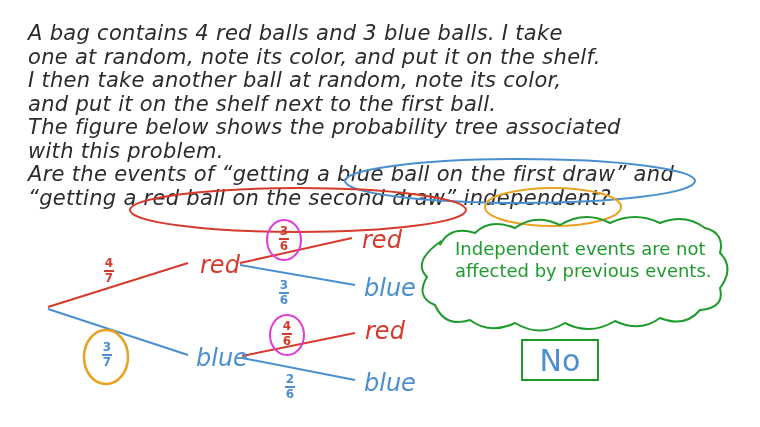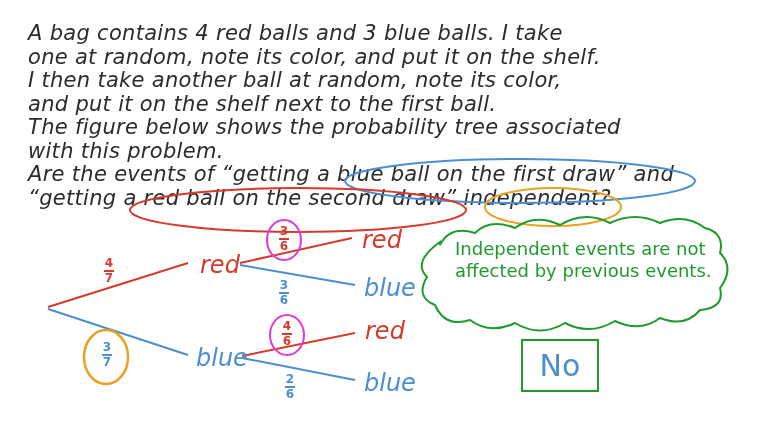--- a/index.html
+++ b/index.html
@@ -12,21 +12,21 @@
   svg { position: absolute; left: 0; top: 0; }
   .lbl { position: absolute; font-family: "DejaVu Sans", sans-serif; font-style: italic; }
   .red { color: #d63a2c; }
   .blue { color: #4a8fd0; }
   .node { font-size: 24px; }
   .frac { position: absolute; display: flex; flex-direction: column; align-items: center;
           font-size: 12px; font-weight: bold; line-height: 11px; font-family: "DejaVu Sans", sans-serif; }
   .frac .bar { width: 10px; height: 1.5px; background: currentColor; margin: 1px 0; }
   .note { position: absolute; left: 455px; top: 238px; width: 290px; color: #1f9a2c;
           font-size: 18px; line-height: 22px; }
-  .answer { position: absolute; left: 521px; top: 339px; width: 78px; height: 53px;
+  .answer { position: absolute; left: 521px; top: 339px; width: 78px; height: 42px;
             border: 2.5px solid #1f9a2c; box-sizing: border-box; display: flex;
             align-items: center; justify-content: center; color: #4a8fd0; font-size: 30px; }
 </style>
 </head>
 <body>
 
 <div class="q-text">
   <span class="q-line">A bag contains 4 red balls and 3 blue balls. I take</span>
   <span class="q-line">one at random, note its color, and put it on the shelf.</span>
   <span class="q-line">I then take another ball at random, note its color,</span>

